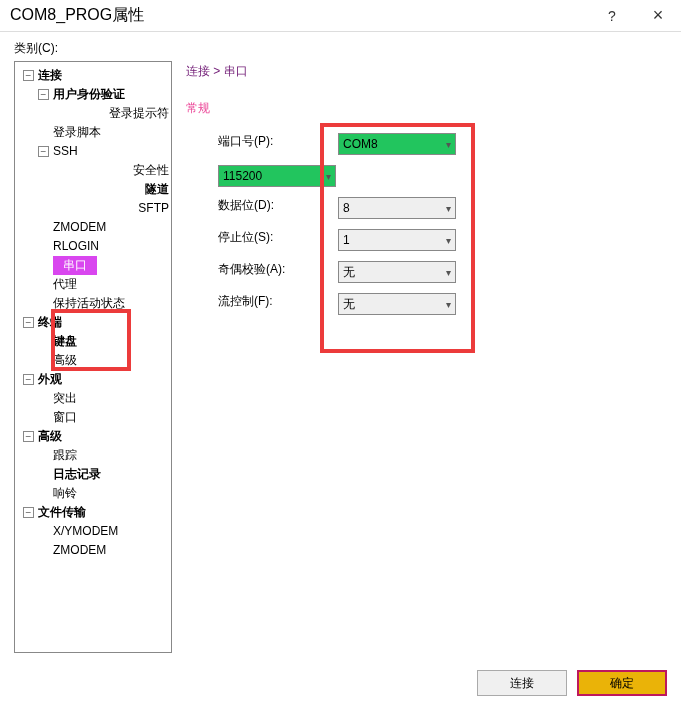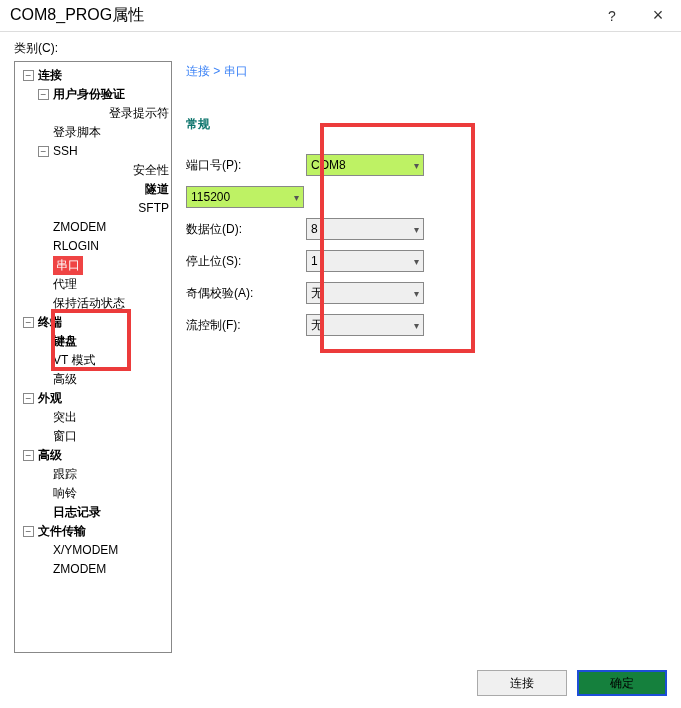--- a/index.html
+++ b/index.html
@@ -14,42 +14,42 @@
 .category-label { margin-bottom: 4px; }
 .panels { display: flex; gap: 14px; height: 592px; }
 
 .treepanel { width: 158px; border: 1px solid #888; background: #fff; overflow: hidden; padding: 4px 2px; }
 .tree { list-style: none; }
 .tree li { white-space: nowrap; line-height: 19px; display: flex; align-items: center; }
 .tree .toggle { display: inline-block; width: 11px; height: 11px; border: 1px solid #888; line-height: 9px; text-align: center; font-size: 10px; margin-right: 4px; color: #555; }
 .tree .dotline { display: inline-block; width: 15px; color: #aaa; }
 .tree .lbl { cursor: default; }
 .bold { font-weight: bold; }
-.selected { background: #ef4444; color: #fff; padding: 0 3px; }
+.selected { background: #d946ef; color: #fff; padding: 0 10px; }
 .ind1 { padding-left: 6px; }
 .ind2 { padding-left: 21px; }
 .ind3 { padding-left: 36px; justify-content: flex-end; }
 
 .rightpanel { flex: 1; padding: 2px 10px 0 0; }
-.breadcrumb { color: #3b82f6; margin-bottom: 36px; }
-.section-title { color: #0f766e; margin-bottom: 16px; font-weight: bold; }
+.breadcrumb { color: #701a75; margin-bottom: 20px; }
+.section-title { color: #ec4899; margin-bottom: 16px; }
 
 .form { position: relative; }
-.form-row { display: flex; align-items: center; height: 32px; }
+.form-row { display: flex; align-items: flex-start; height: 32px; margin-left: 32px; }
 .form-label { width: 120px; }
-.combo { width: 118px; height: 22px; border: 1px solid #888; background: #bef264; display: flex; align-items: center; padding: 0 4px; justify-content: space-between; }
+.combo { width: 118px; height: 22px; border: 1px solid #888; background: #22c55e; display: flex; align-items: center; padding: 0 4px; justify-content: space-between; }
 .combo.grey { background: #efefef; }
 .combo .arrow { font-size: 10px; color: #555; }
 
 .highlight-tree { position: absolute; border: 4px solid #ec3b3b; left: 51px; top: 309px; width: 80px; height: 62px; pointer-events: none; }
 .highlight-form { position: absolute; border: 4px solid #ec3b3b; left: 320px; top: 123px; width: 155px; height: 230px; pointer-events: none; }
 
 .footer { position: absolute; bottom: 12px; right: 14px; display: flex; gap: 10px; }
 .btn { width: 90px; height: 26px; border: 1px solid #aaa; background: #f0f0f0; display: flex; align-items: center; justify-content: center; cursor: pointer; }
-.btn.primary { border: 2px solid #1d4ed8; background: #15803d; }
+.btn.primary { border: 2px solid #be185d; background: #eab308; }
 </style>
 </head>
 <body>
 
 <div class="titlebar">
   <span class="titlebar-title">COM8_PROG属性</span>
   <div class="titlebar-btns">
     <div class="titlebar-btn">?</div>
     <div class="titlebar-btn" style="font-size:18px;">×</div>
   </div>
@@ -115,24 +115,20 @@
         <li class="ind1">
             <span class="toggle">−</span>
             <span class="lbl bold">终端</span>
           </li>
         <li class="ind2">
             <span class="dotline"></span>
             <span class="lbl bold">键盘</span>
           </li>
         <li class="ind2">
             <span class="dotline"></span>
-            <span class="lbl">VT 模式</span>
-          </li>
-        <li class="ind2">
-            <span class="dotline"></span>
             <span class="lbl">高级</span>
           </li>
         <li class="ind1">
             <span class="toggle">−</span>
             <span class="lbl bold">外观</span>
           </li>
         <li class="ind2">
             <span class="dotline"></span>
             <span class="lbl">突出</span>
           </li>
@@ -143,25 +139,25 @@
         <li class="ind1">
             <span class="toggle">−</span>
             <span class="lbl bold">高级</span>
           </li>
         <li class="ind2">
             <span class="dotline"></span>
             <span class="lbl">跟踪</span>
           </li>
         <li class="ind2">
             <span class="dotline"></span>
+            <span class="lbl bold">日志记录</span>
+          </li>
+        <li class="ind2">
+            <span class="dotline"></span>
             <span class="lbl">响铃</span>
-          </li>
-        <li class="ind2">
-            <span class="dotline"></span>
-            <span class="lbl bold">日志记录</span>
           </li>
         <li class="ind1">
             <span class="toggle">−</span>
             <span class="lbl bold">文件传输</span>
           </li>
         <li class="ind2">
             <span class="dotline"></span>
             <span class="lbl">X/YMODEM</span>
           </li>
         <li class="ind2">

